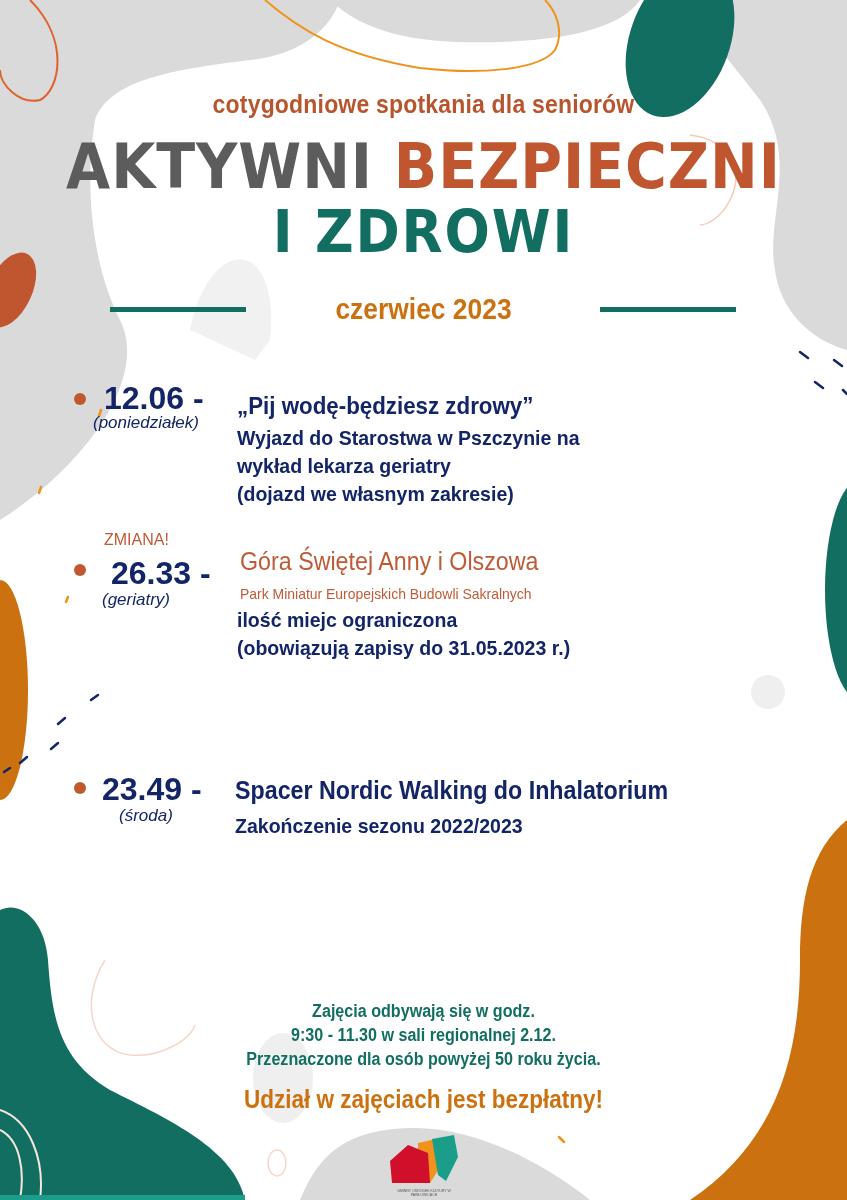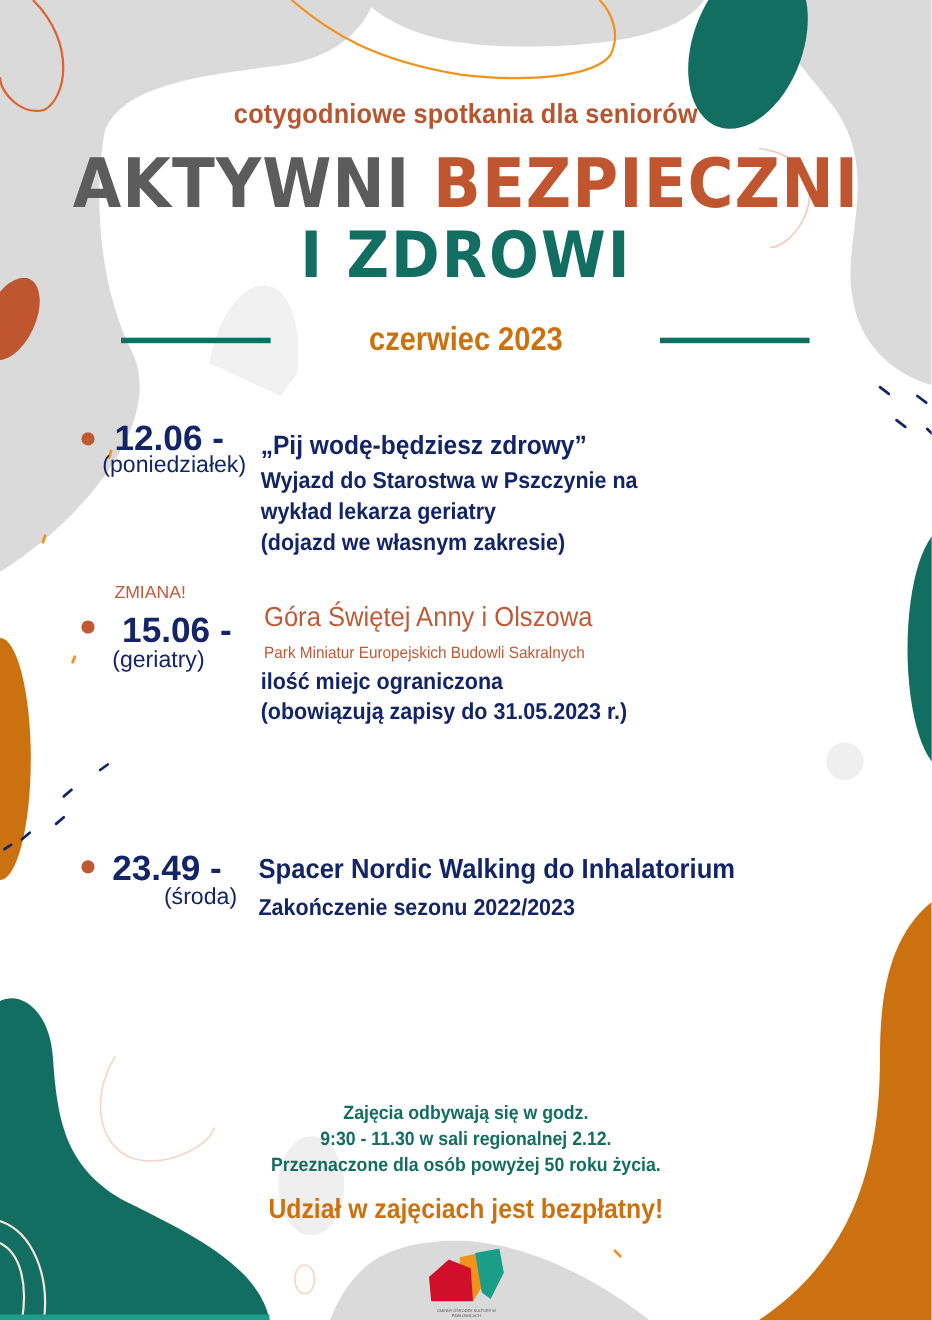--- a/index.html
+++ b/index.html
@@ -10,21 +10,21 @@
   .subtitle { top: 90px; font-size: 25px; font-weight: bold; color: #b8552f; letter-spacing: 0.2px; transform: scaleX(0.92); }
   .title1 { top: 132px; font-size: 62px; font-weight: 900; font-family: "DejaVu Sans", sans-serif; letter-spacing: 1px; line-height: 70px; transform: scaleX(0.92); }
   .title1 .gray { color: #5c5c5c; }
   .title1 .rust { color: #bf5630; }
   .title2 { top: 197px; font-size: 58px; font-weight: 900; font-family: "DejaVu Sans", sans-serif; color: #136e62; letter-spacing: 2px; line-height: 70px; transform: scaleX(0.92); }
   .month { top: 292px; font-size: 30px; font-weight: bold; color: #cc7110; transform: scaleX(0.88); }
   .rule { height: 5px; background: #136e62; top: 307px; }
   .navy { color: #132467; }
   .bullet { width: 12px; height: 12px; border-radius: 50%; background: #c0592f; }
   .date { font-weight: bold; font-size: 32px; line-height: 34px; }
-  .day { font-size: 21px; line-height: 20px; color: #132467; }
+  .day { font-size: 17px; line-height: 20px; color: #132467; font-style: italic; }
   .line { font-weight: bold; font-size: 21px; line-height: 27px; white-space: nowrap; transform-origin: left top; transform: scaleX(0.93); }
   .rust { color: #bf5a36; }
   .info { font-weight: bold; font-size: 17.5px; color: #136e62; line-height: 26px; transform: scaleX(0.92); }
   .free { top: 1085px; font-size: 25px; font-weight: bold; color: #cc7110; transform: scaleX(0.9); }
 </style>
 </head>
 <body>
 
 <svg class="bg" viewBox="0 0 847 1200" xmlns="http://www.w3.org/2000/svg">
 
@@ -103,30 +103,30 @@
 <div class="abs bullet" style="left:74px;top:393px;"></div>
 <div class="abs date navy" style="left:104px;top:381px;text-align:right;">12.06 -</div>
 <div class="abs day" style="left:93px;top:413px;">(poniedziałek)</div>
 <div class="abs navy line" style="left:237px;top:392px;font-size:24px;">„Pij wodę-będziesz zdrowy”</div>
 <div class="abs navy line" style="left:237px;top:424px;">Wyjazd do Starostwa w Pszczynie na</div>
 <div class="abs navy line" style="left:237px;top:452px;">wykład lekarza geriatry</div>
 <div class="abs navy line" style="left:237px;top:480px;">(dojazd we własnym zakresie)</div>
 
 <div class="abs rust" style="left:104px;top:531px;font-size:16px;font-weight:normal;">ZMIANA!</div>
 <div class="abs bullet" style="left:74px;top:564px;"></div>
-<div class="abs date navy" style="left:111px;top:556px;">15.06 -</div>
+<div class="abs date navy" style="left:111px;top:556px;">26.33 -</div>
 <div class="abs day" style="left:102px;top:590px;">(geriatry)</div>
 <div class="abs line rust" style="left:240px;top:548px;font-size:25px;font-weight:normal;">Góra Świętej Anny i Olszowa</div>
 <div class="abs line rust" style="left:240px;top:580px;font-size:15px;font-weight:normal;">Park Miniatur Europejskich Budowli Sakralnych</div>
 <div class="abs navy line" style="left:237px;top:606px;">ilość miejc ograniczona</div>
 <div class="abs navy line" style="left:237px;top:634px;">(obowiązują zapisy do 31.05.2023 r.)</div>
 
 <div class="abs bullet" style="left:74px;top:782px;"></div>
 <div class="abs date navy" style="left:102px;top:772px;">23.49 -</div>
-<div class="abs day" style="left:119px;top:806px;margin-left:30px;">(środa)</div>
+<div class="abs day" style="left:119px;top:806px;">(środa)</div>
 <div class="abs navy line" style="left:235px;top:777px;font-size:25px;">Spacer Nordic Walking do Inhalatorium</div>
 <div class="abs navy line" style="left:235px;top:812px;">Zakończenie sezonu 2022/2023</div>
 
 <div class="abs center info" style="top:998px;">Zajęcia odbywają się w godz.</div>
 <div class="abs center info" style="top:1022px;">9:30 - 11.30 w sali regionalnej 2.12.</div>
 <div class="abs center info" style="top:1046px;">Przeznaczone dla osób powyżej 50 roku życia.</div>
 <div class="abs center free">Udział w zajęciach jest bezpłatny!</div>
 
 <div class="abs" style="left:388px;top:1135px;width:72px;height:60px;">
   <svg width="72" height="50" viewBox="0 0 72 50">

